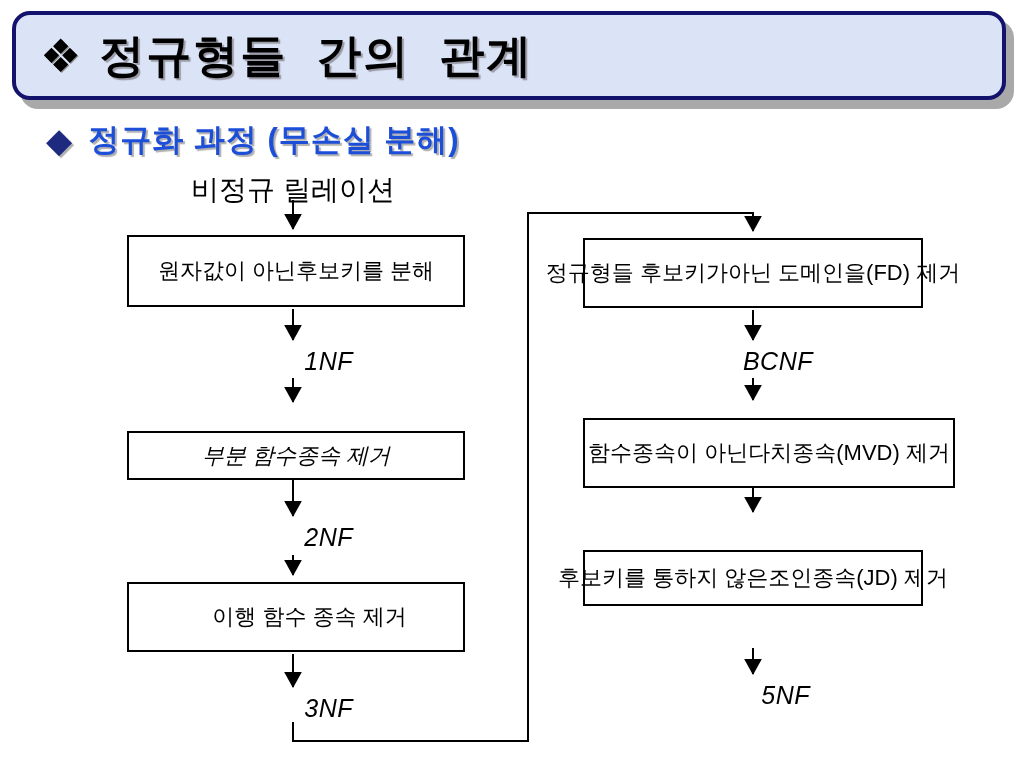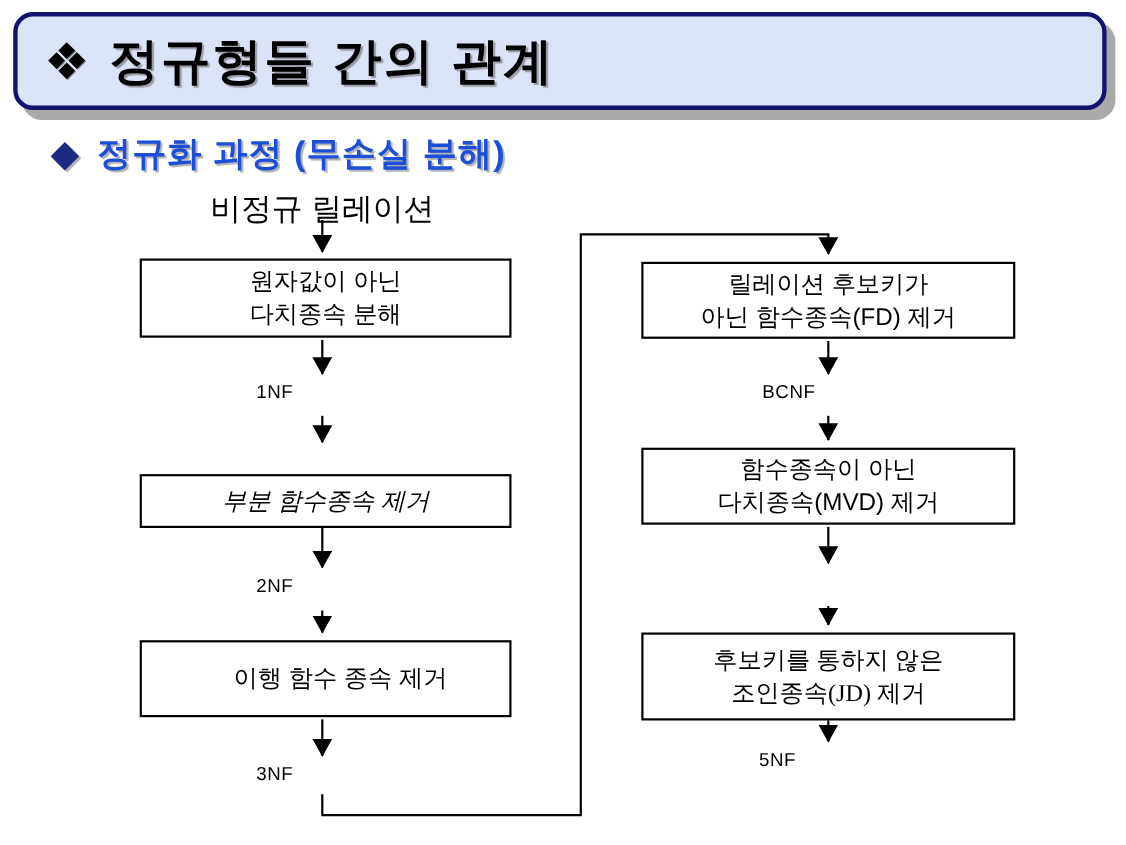--- a/index.html
+++ b/index.html
@@ -20,20 +20,21 @@
   }
   .title-icon {
     font-size: 46px; line-height: 1; color: #000;
     margin-right: 18px; font-weight: bold;
     text-shadow: 1px 1px 0 #8a8a8a;
   }
   .title-text {
     font-size: 45px; font-weight: bold; letter-spacing: 2px; color: #000;
     text-shadow: 2px 2px 1px #9a9aa6;
     white-space: nowrap;
+    font-family: Liberation Mono, monospace;
   }
 
   
   .subtitle-row {
     position: absolute; left: 46px; top: 119px;
     display: flex; align-items: center;
   }
   .subtitle-bullet {
     color: #1e2a80; font-size: 34px; line-height: 1; margin-right: 16px;
     text-shadow: 2px 2px 1px #b0b0b0;
@@ -45,41 +46,41 @@
   }
 
   
   .flow-label {
     position: absolute; text-align: center; font-size: 28px; color: #000;
     white-space: nowrap;
   }
   .start-label { left: 143px; top: 171px; width: 300px; }
 
   .stage-label {
-    position: absolute; width: 120px; text-align: left;
-    font-size: 17px; color: #000; letter-spacing: 0.5px;
+    position: absolute; width: 120px; text-align: right;
+    font-size: 25px; color: #000; letter-spacing: 0.5px; font-style: italic;
   }
   .lbl-1nf  { left: 233px; top: 347px; }
   .lbl-2nf  { left: 233px; top: 523px; }
   .lbl-3nf  { left: 233px; top: 694px; }
   .lbl-bcnf { left: 693px; top: 347px; }
   .lbl-4nf  { left: 693px; top: 519px; }
   .lbl-5nf  { left: 690px; top: 681px; }
 
   .flow-box {
     position: absolute; background: #fff; border: 2px solid #000;
-    display: flex; flex-direction: column; justify-content: center; align-items: center;
+    display: flex; flex-direction: row; justify-content: center; align-items: center;
     font-size: 22px; line-height: 1.35; text-align: center; white-space: nowrap;
   }
   .box-l1 { left: 127px; top: 235px; width: 338px; height: 72px; }
   .box-l2 { left: 127px; top: 431px; width: 338px; height: 49px; font-style: italic; }
   .box-l3 { left: 127px; top: 582px; width: 338px; height: 70px; padding-left: 27px; }
   .box-r1 { left: 583px; top: 238px; width: 340px; height: 70px; }
-  .box-r2 { left: 583px; top: 407px; width: 340px; height: 70px; text-align: right; }
-  .box-r3 { left: 583px; top: 575px; width: 340px; height: 80px; font-family: Liberation Serif, serif; }
+  .box-r2 { left: 583px; top: 418px; width: 372px; height: 70px; text-align: right; }
+  .box-r3 { left: 583px; top: 550px; width: 340px; height: 56px; }
 
   .connector-svg {
     position: absolute; left: 0; top: 0; width: 1024px; height: 768px;
     pointer-events: none;
   }
 </style>
 </head>
 <body>
 
 <div class="slide">
@@ -114,37 +115,37 @@
     <line x1="753" y1="551" x2="753" y2="568" stroke="#000" stroke-width="2" marker-end="url(#arrow)"></line>
     <line x1="753" y1="648" x2="753" y2="674" stroke="#000" stroke-width="2" marker-end="url(#arrow)"></line>
 
     <path d="M293,722 L293,741 L528,741 L528,213 L753,213 L753,231" fill="none" stroke="#000" stroke-width="2" marker-end="url(#arrow)"></path>
   </svg>
 
   <div class="flow-label start-label">비정규 릴레이션</div>
 
   <div class="flow-box box-l1">
     <div>원자값이 아닌</div>
-    <div>다치종속 분해</div>
+    <div>후보키를 분해</div>
   </div>
   <div class="stage-label lbl-1nf">1NF</div>
 
   <div class="flow-box box-l2">
     <div>부분 함수종속 제거</div>
   </div>
   <div class="stage-label lbl-2nf">2NF</div>
 
   <div class="flow-box box-l3">
     <div>이행 함수 종속 제거</div>
   </div>
   <div class="stage-label lbl-3nf">3NF</div>
 
   <div class="flow-box box-r1">
-    <div>릴레이션 후보키가</div>
-    <div>아닌 함수종속(FD) 제거</div>
+    <div>정규형들 후보키가</div>
+    <div>아닌 도메인을(FD) 제거</div>
   </div>
   <div class="stage-label lbl-bcnf">BCNF</div>
 
   <div class="flow-box box-r2">
     <div>함수종속이 아닌</div>
     <div>다치종속(MVD) 제거</div>
   </div>
 
   <div class="flow-box box-r3">
     <div>후보키를 통하지 않은</div>

